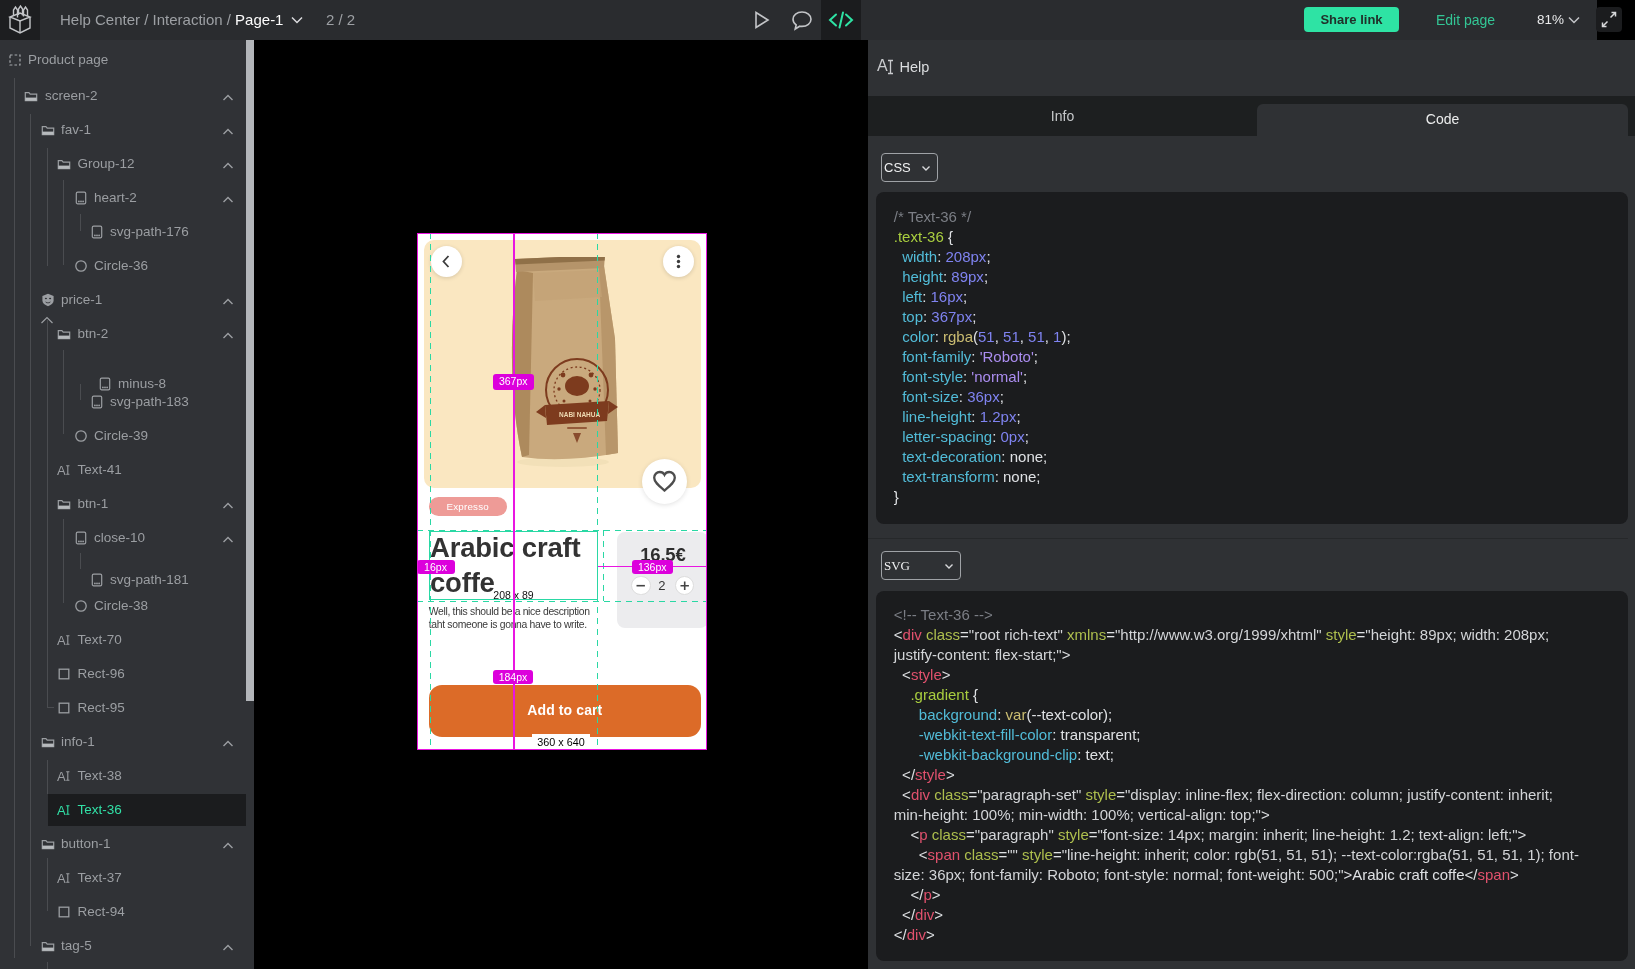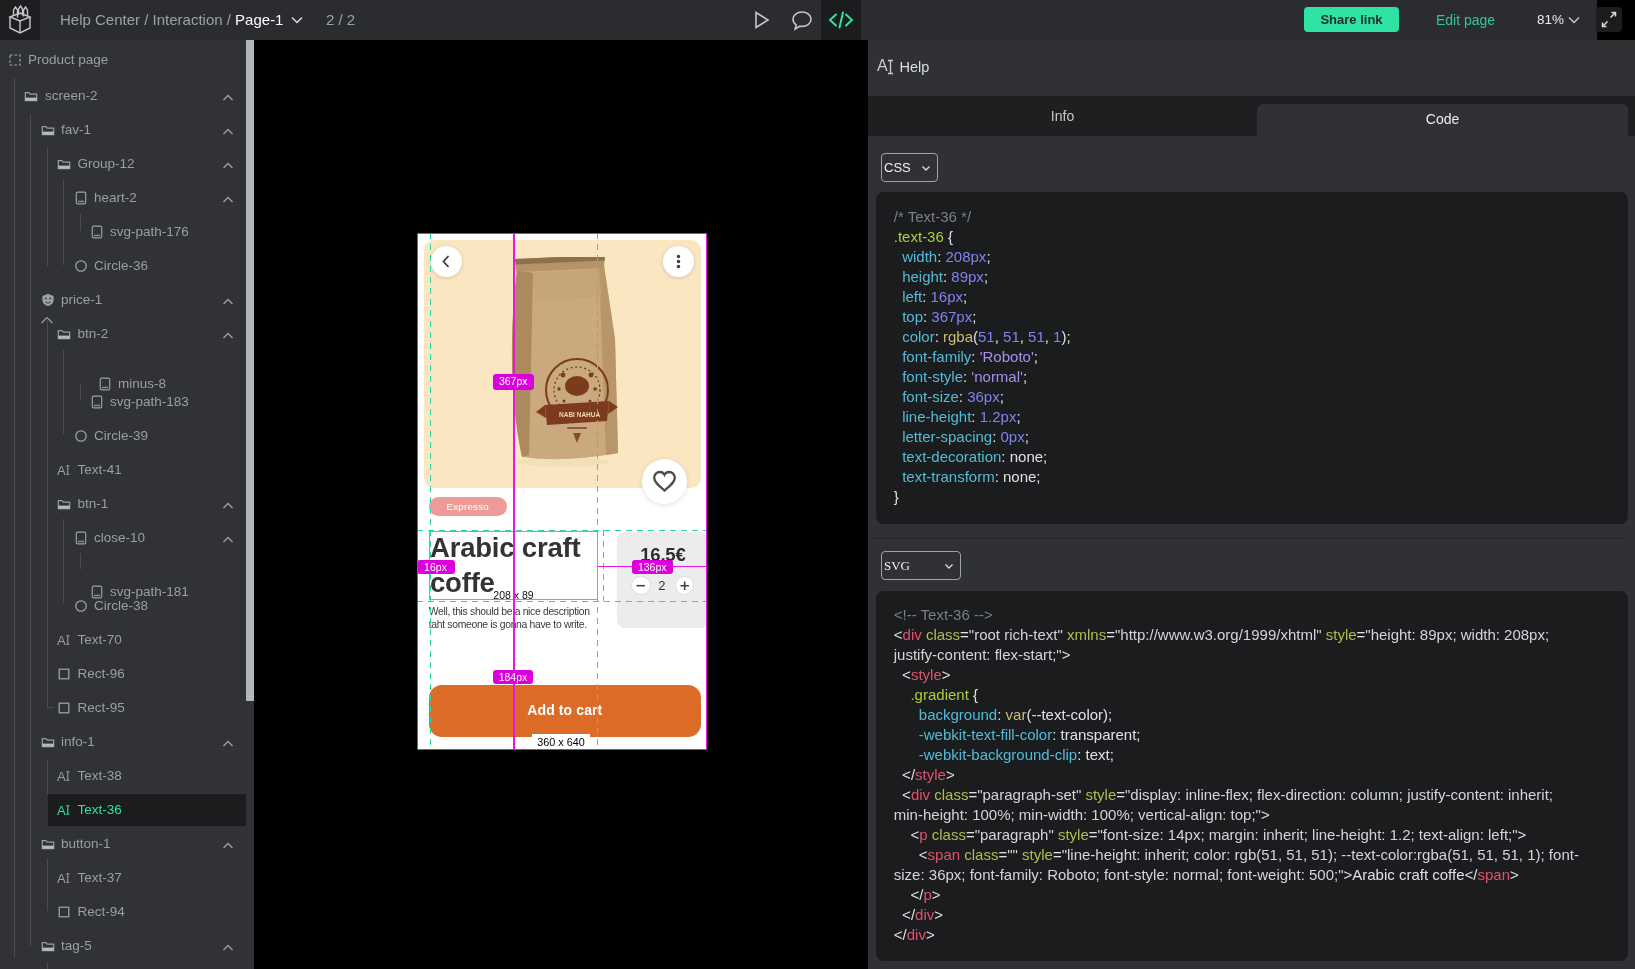--- a/index.html
+++ b/index.html
@@ -251,21 +251,21 @@
           <rect x="2.3" y="1.2" width="9.4" height="11.6" rx="1.4" fill="none" stroke="#9b9ea2" stroke-width="1.2"></rect>
           <circle cx="4.9" cy="10.4" r="0.9" fill="#9b9ea2"></circle>
           <circle cx="7" cy="10.4" r="0.9" fill="#9b9ea2"></circle>
           <circle cx="9.1" cy="10.4" r="0.9" fill="#9b9ea2"></circle>
         </svg>
         <span class="lbl" style="left:94px;">close-10</span>
         <span class="chev"><svg width="12" height="12">
             <path d="M1.5 8 L6 3.5 L10.5 8" fill="none" stroke="#9b9ea2" stroke-width="1.4"></path>
           </svg></span>
       </div>
-      <div class="row" style="top:536px;">
+      <div class="row" style="top:524px;">
         <svg class="ic" style="left:90px;" width="14" height="14" viewBox="0 0 14 14">
           <rect x="2.3" y="1.2" width="9.4" height="11.6" rx="1.4" fill="none" stroke="#9b9ea2" stroke-width="1.2"></rect>
           <circle cx="4.9" cy="10.4" r="0.9" fill="#9b9ea2"></circle>
           <circle cx="7" cy="10.4" r="0.9" fill="#9b9ea2"></circle>
           <circle cx="9.1" cy="10.4" r="0.9" fill="#9b9ea2"></circle>
         </svg>
         <span class="lbl" style="left:110px;">svg-path-181</span>
       </div>
       <div class="row" style="top:550px;">
         <svg class="ic" style="left:73.5px;" width="14" height="14" viewBox="0 0 14 14">

